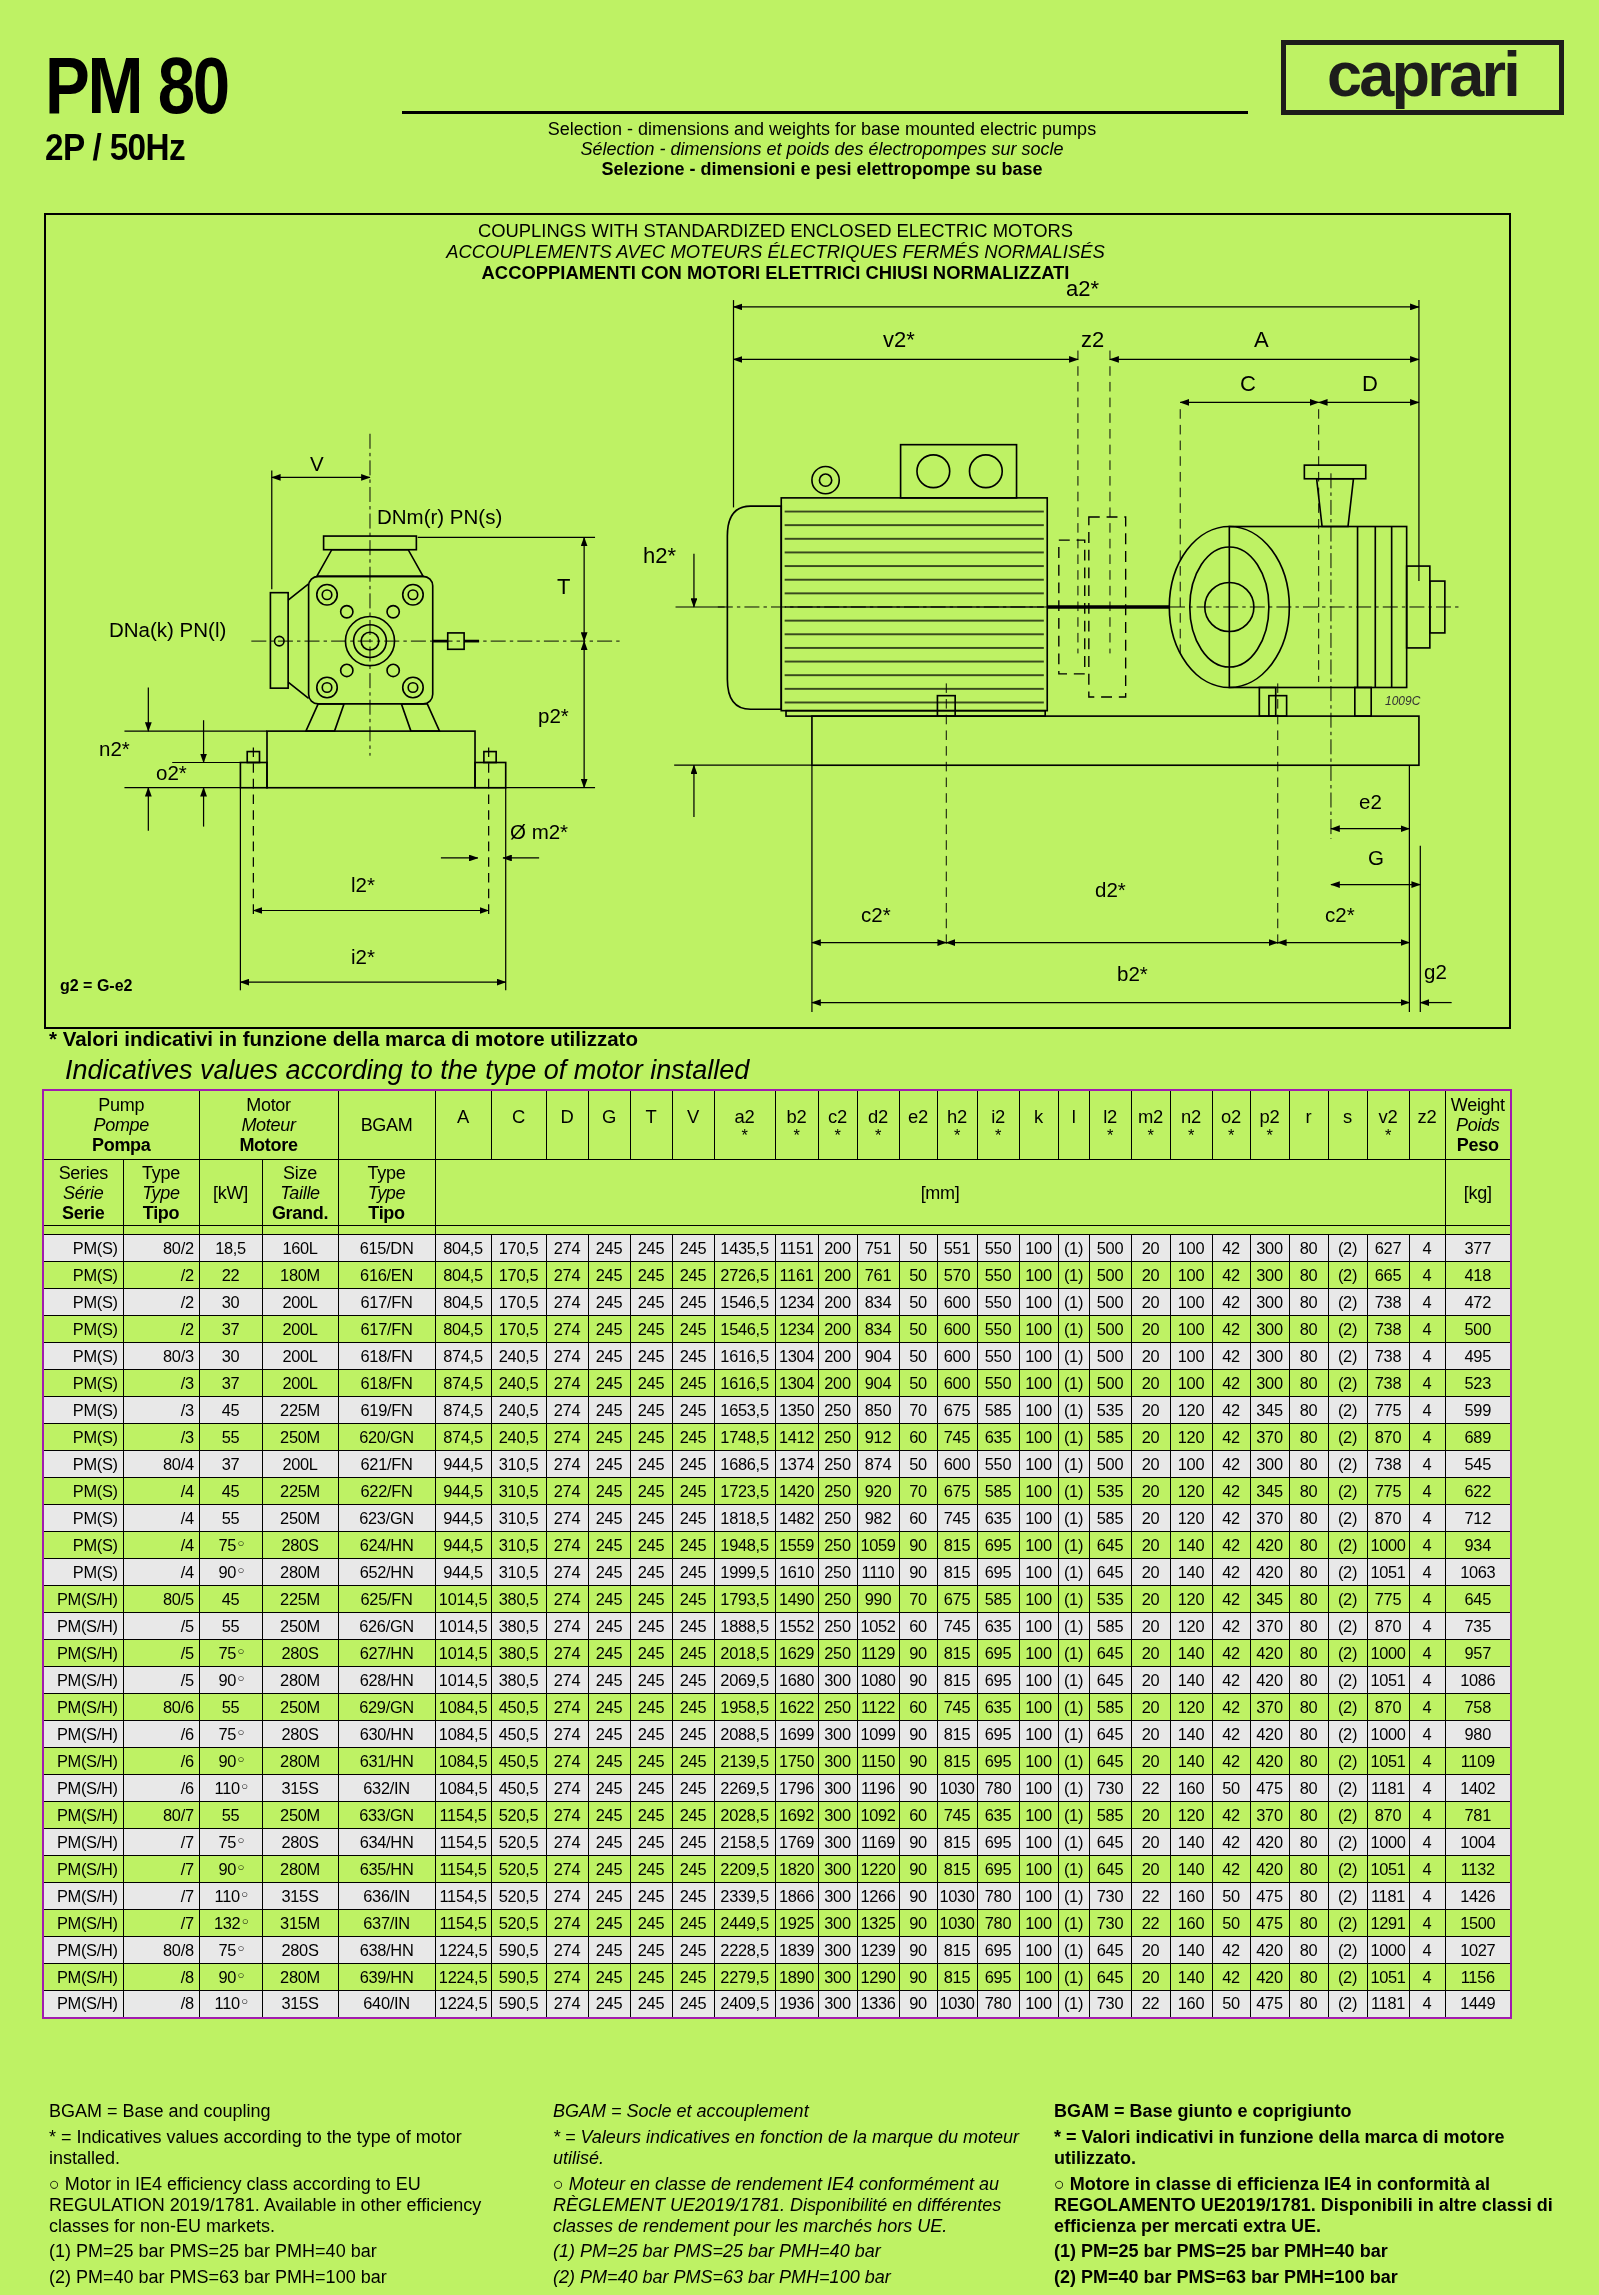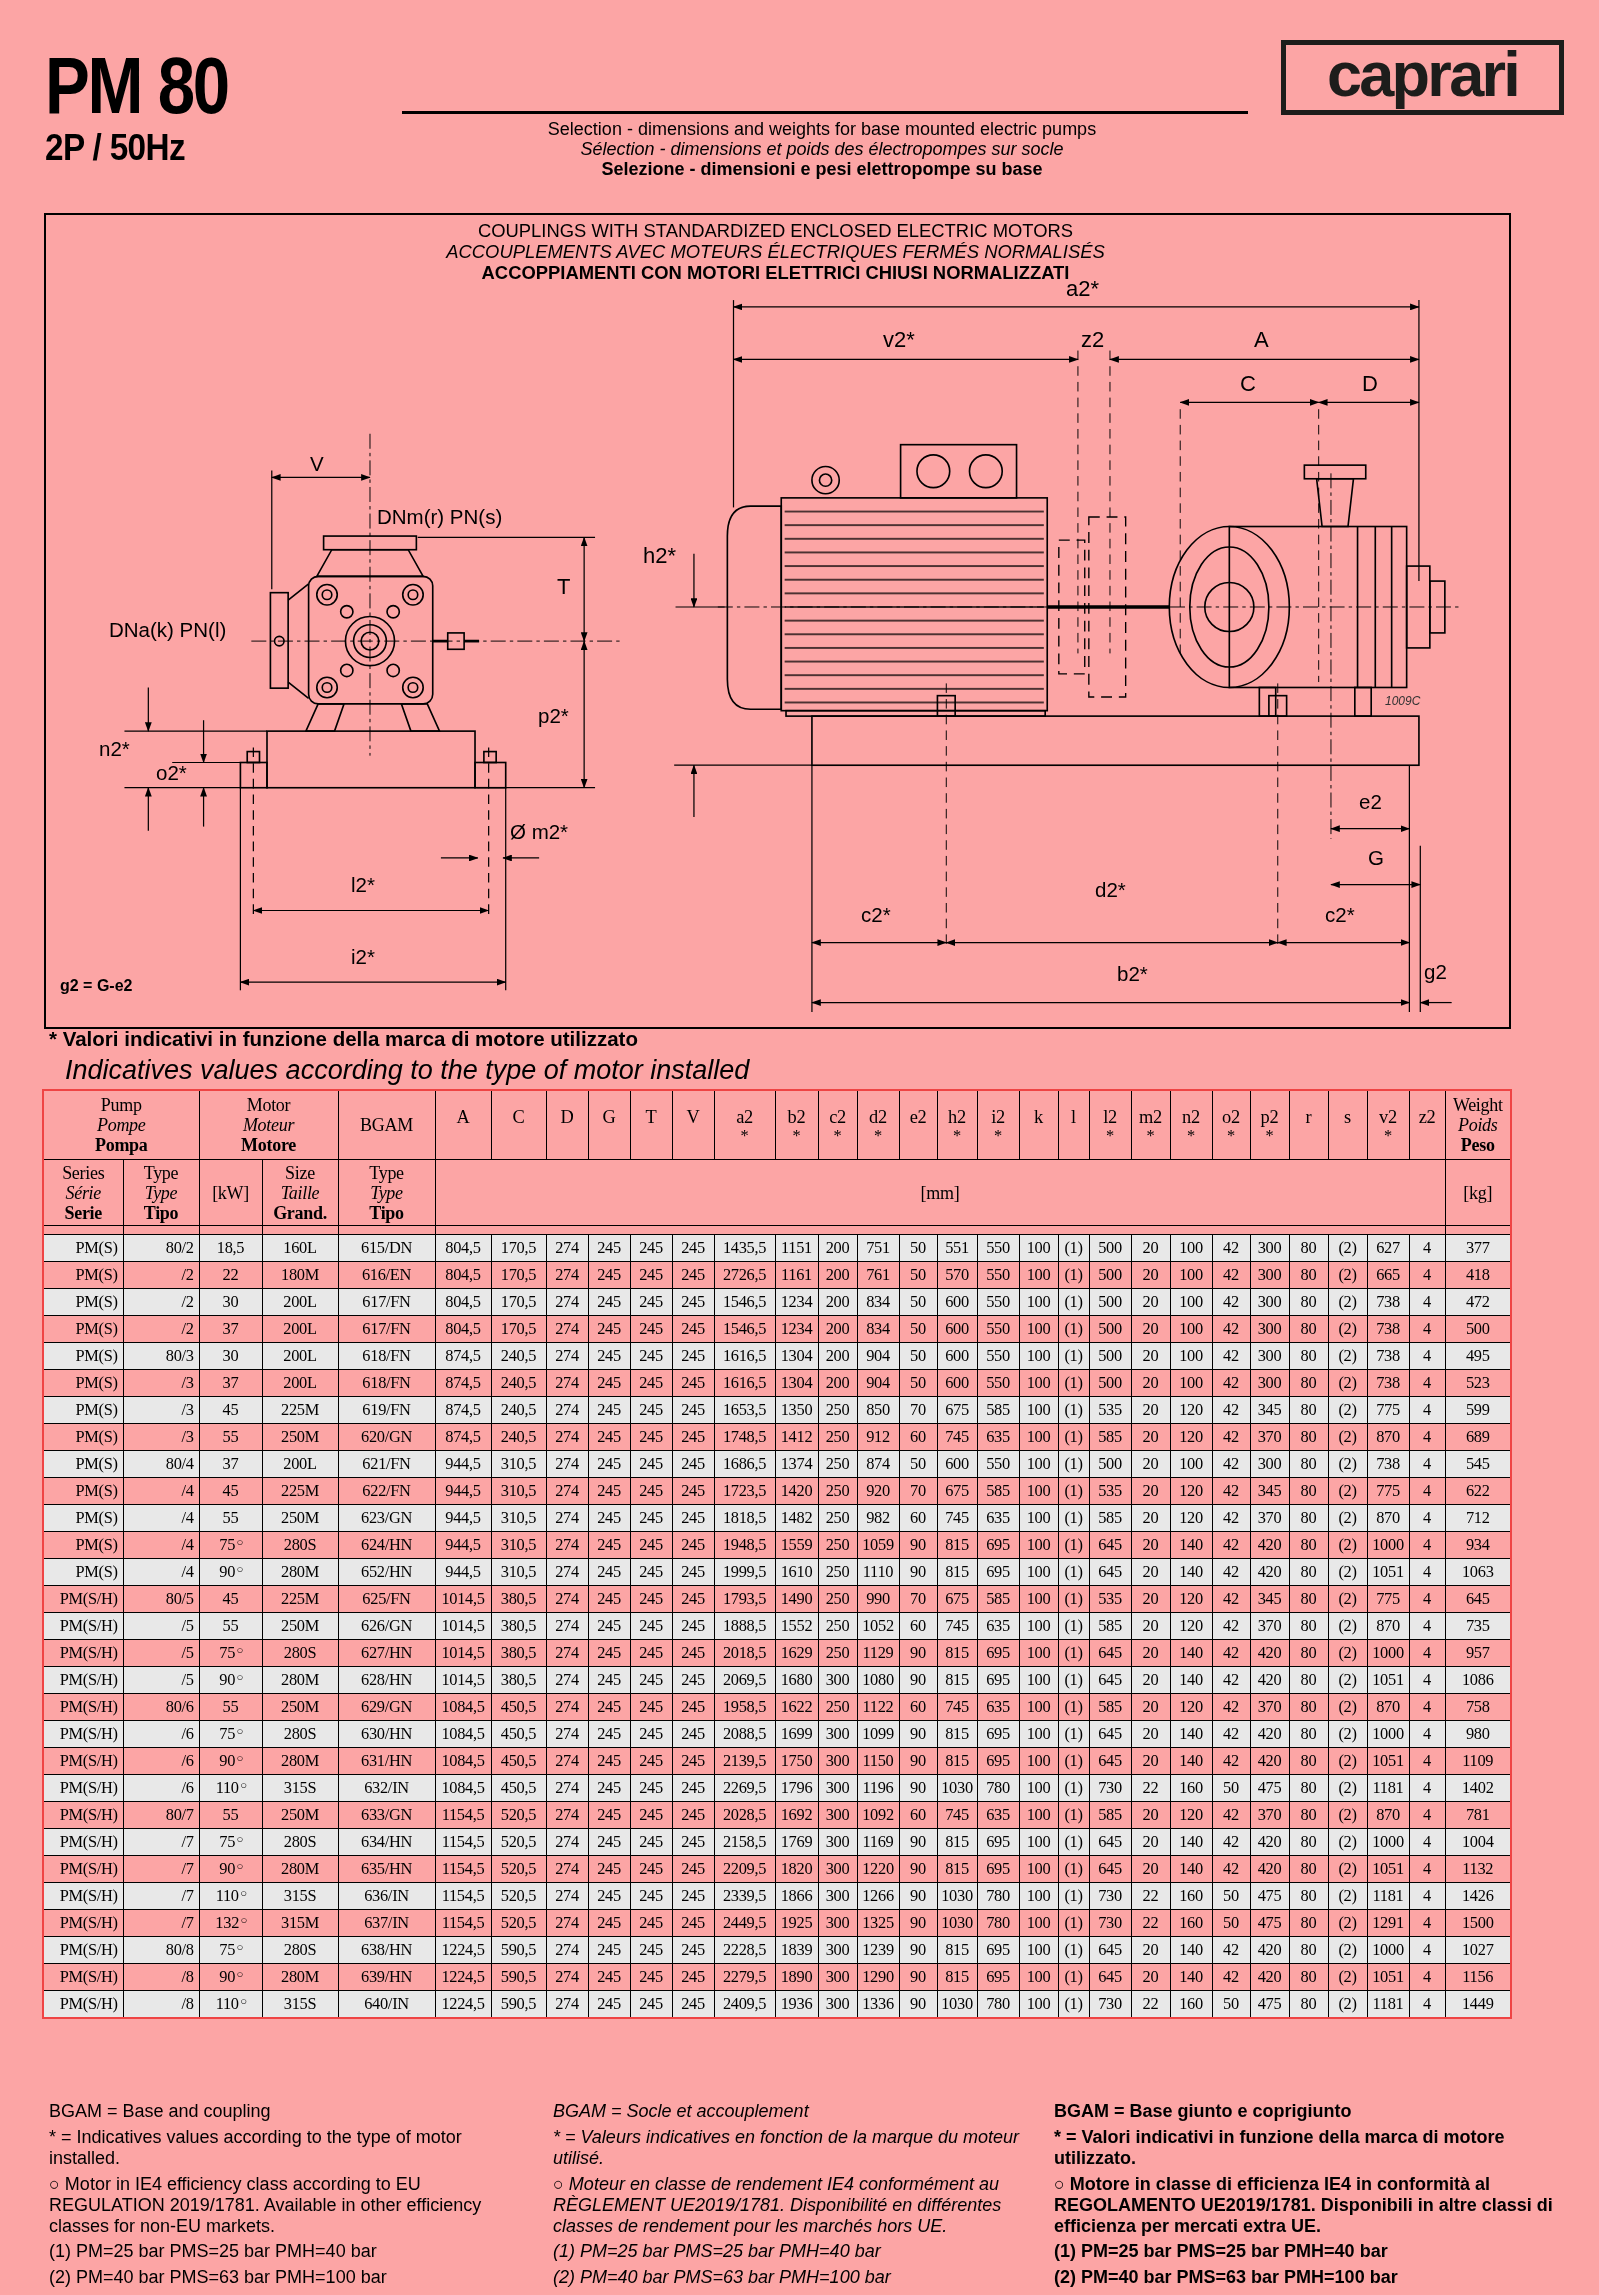--- a/index.html
+++ b/index.html
@@ -1,16 +1,16 @@
 <!DOCTYPE html>
 <html style="font-size:11px"><head>
 <meta charset="utf-8">
 <style>
   html,body{margin:0;padding:0;background:#fff;}
-  #page{position:relative;width:1600px;height:2295px;background:#fca5a5;color:#000;
+  #page{position:relative;width:1600px;height:2295px;background:#bef264;color:#000;
         font-family:"Liberation Sans",sans-serif;overflow:hidden;}
   
   #model{position:absolute;left:45px;top:40px;font-size:80px;font-weight:bold;
          letter-spacing:-2.7px;transform:scaleX(.84);transform-origin:left top;white-space:nowrap;}
   #variant{position:absolute;left:45px;top:127px;font-size:37px;font-weight:bold;
          letter-spacing:-0.7px;transform:scaleX(.9);transform-origin:left top;white-space:nowrap;}
   #logo{position:absolute;left:1281px;top:40px;width:273px;height:65px;border:5.5px solid #1d1d1b;
         display:flex;align-items:center;justify-content:center;}
   #logo span{font-size:63px;font-weight:bold;letter-spacing:-2.7px;color:#1d1d1b;line-height:1;
         transform:translateY(-2.7px);}
@@ -26,21 +26,21 @@
   #note2{position:absolute;left:65px;top:1055px;font-size:27px;font-style:italic;}
   svg#draw{position:absolute;left:0;top:0;pointer-events:none;}
   .dlabel{position:absolute;font-size:20.5px;white-space:nowrap;}
   .dlabel.big{font-size:22px;}
   .dlabel.code{font-size:12px;font-style:italic;color:#333;}
   
   #dimtable{position:absolute;left:42px;top:1089px;width:1465px;border-collapse:collapse;
         table-layout:fixed;font-size:16.4px;letter-spacing:-0.3px;}
   #dimtable th,#dimtable td{border:1.4px solid #000;padding:0;text-align:center;vertical-align:middle;
         font-weight:normal;overflow:hidden;white-space:nowrap;}
-  #dimtable{border:2px solid #ef4444;font-family:Liberation Serif, serif;}
+  #dimtable{border:2px solid #a21caf;}
   #dimtable .gh{height:68px;font-size:18px;line-height:20px;}
   #dimtable .sh{height:65px;font-size:18px;line-height:20px;}
   #dimtable .dimh div{line-height:20.5px;font-size:18.4px;}
   #dimtable .dimh .star{font-size:16.4px;line-height:15px;}
   #dimtable .sp td{height:8.2px;}
   #dimtable tbody.data tr{height:27px;}
   #dimtable tbody.data tr:nth-child(odd){background:#e8e8e8;}
   #dimtable td.ra{text-align:right;padding-right:4.8px;}
   .circ{font-size:0.7em;position:relative;top:-4.1px;left:1.4px;}
   

